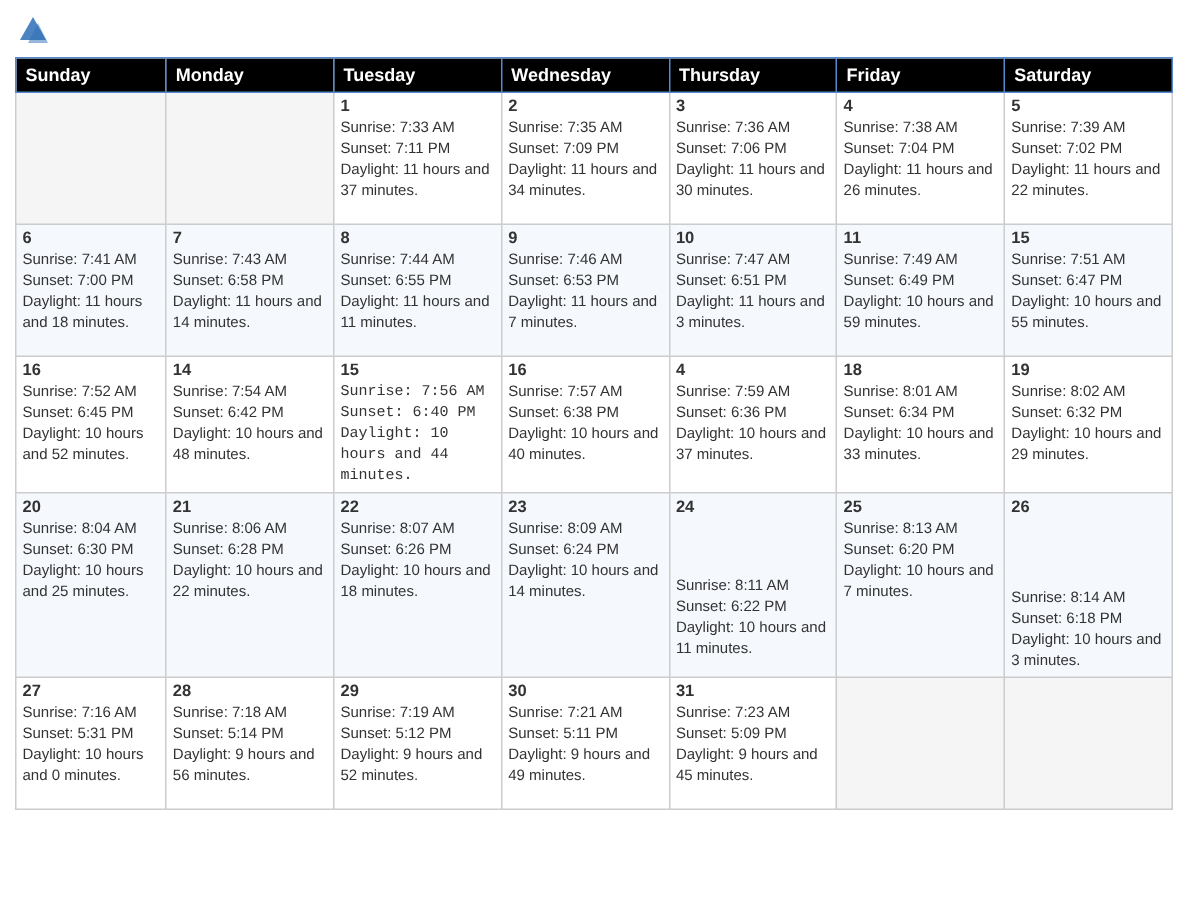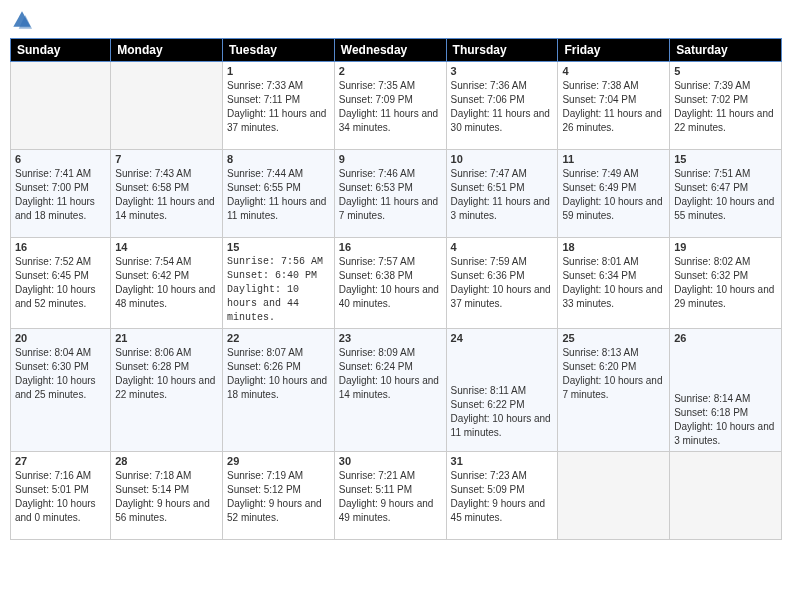--- a/index.html
+++ b/index.html
@@ -237,21 +237,21 @@
             <span class="day-number">26</span>
             <div class="day-info" style="white-space: pre-line; margin-top: 48px;">Sunrise: 8:14 AM
 Sunset: 6:18 PM
 Daylight: 10 hours and 3 minutes.</div>
           </td>
         </tr>
         <tr>
           <td>
             <span class="day-number">27</span>
             <div class="day-info" style="white-space: pre-line;">Sunrise: 7:16 AM
-Sunset: 5:01 PM
+Sunset: 5:31 PM
 Daylight: 10 hours and 0 minutes.</div>
           </td>
           <td>
             <span class="day-number">28</span>
             <div class="day-info" style="white-space: pre-line;">Sunrise: 7:18 AM
 Sunset: 5:14 PM
 Daylight: 9 hours and 56 minutes.</div>
           </td>
           <td>
             <span class="day-number">29</span>

